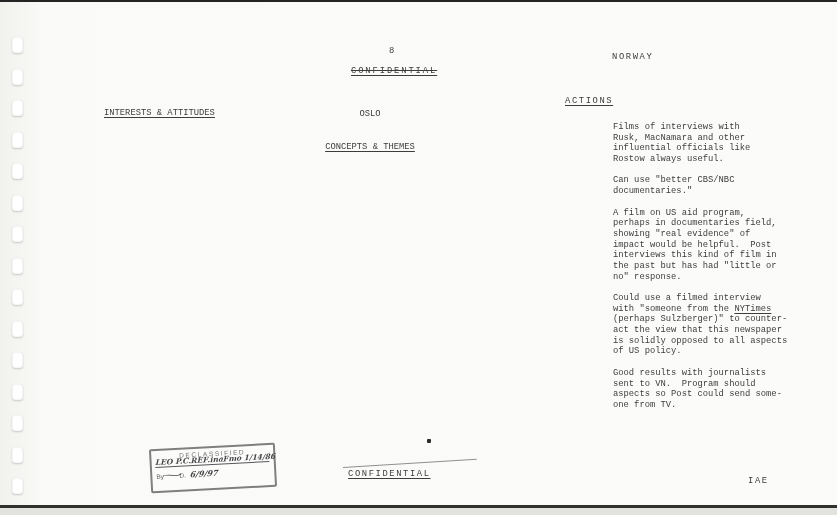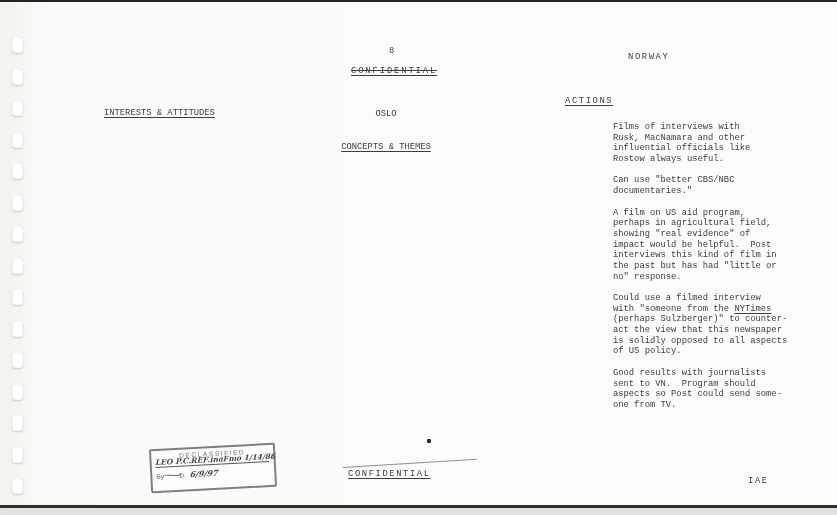--- a/index.html
+++ b/index.html
@@ -97,25 +97,25 @@
       <div class="hole" style="top: 320.5px;"></div>
       <div class="hole" style="top: 352px;"></div>
       <div class="hole" style="top: 383.5px;"></div>
       <div class="hole" style="top: 415px;"></div>
       <div class="hole" style="top: 446.5px;"></div>
       <div class="hole" style="top: 478px;"></div>
     </div>
 
   <span class="typed" style="left:389px;top:46px;">8</span>
 
-  <span class="typed wide" style="left:612px;top:52px;margin-left:16px;">NORWAY</span>
+  <span class="typed wide" style="left:612px;top:52px;">NORWAY</span>
 
   <span class="typed struck" style="left:351px;top:66px;">CONFIDENTIAL</span>
 
-  <div class="typed center-head" style="left:336px;top:88px;">
+  <div class="typed center-head" style="left:320px;top:88px;">
     <div>OSLO</div>
     <div class="uline">CONCEPTS &amp; THEMES</div>
   </div>
 
   <span class="typed uline" style="left:104px;top:108px;">INTERESTS &amp; ATTITUDES</span>
 
   <span class="typed uline wide" style="left:565px;top:96px;">ACTIONS</span>
 
   <div class="col-actions">
       <div class="para">
@@ -123,21 +123,21 @@
         <div class="tline">Rusk, MacNamara and other</div>
         <div class="tline">influential officials like</div>
         <div class="tline">Rostow always useful.</div>
       </div>
       <div class="para">
         <div class="tline">Can use "better CBS/NBC</div>
         <div class="tline">documentaries."</div>
       </div>
       <div class="para">
         <div class="tline">A film on US aid program,</div>
-        <div class="tline">perhaps in agricultural field,</div>
+        <div class="tline">perhaps in documentaries field,</div>
         <div class="tline">showing "real evidence" of</div>
         <div class="tline">impact would be helpful.  Post</div>
         <div class="tline">interviews this kind of film in</div>
         <div class="tline">the past but has had "little or</div>
         <div class="tline">no" response.</div>
       </div>
       <div class="para">
         <div class="tline">Could use a filmed interview</div>
         <div class="tline">with "someone from the <u>NYTimes</u></div>
         <div class="tline">(perhaps Sulzberger)" to counter-</div>

